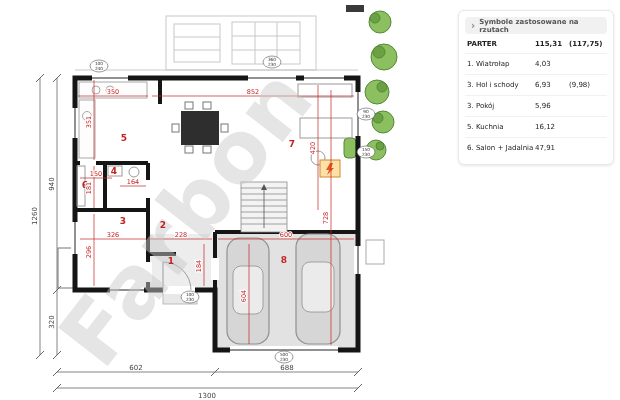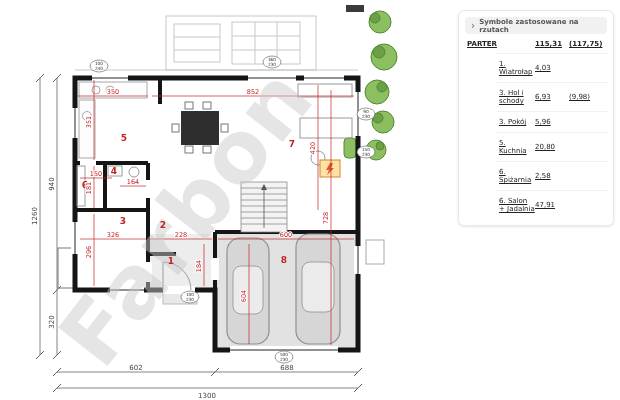--- a/index.html
+++ b/index.html
@@ -18,23 +18,23 @@
   .watermark{fill:#c9c9c9;opacity:.48;font:bold 86px "DejaVu Sans",sans-serif;
              text-anchor:middle;letter-spacing:2px;}
 
   
   .legend{position:absolute;left:458px;top:10px;width:156px;background:#fff;
           border:1px solid #e8e8e8;border-radius:6px;box-shadow:0 1px 3px rgba(0,0,0,.10);
           padding:6px;box-sizing:border-box;font-size:7px;color:#222;}
   .legend-header{background:#f1f1f1;border-radius:4px;height:17px;display:flex;
           align-items:center;gap:4px;padding:0 6px;color:#555;font-weight:600;cursor:pointer;}
   .chev{font-size:10px;line-height:1;color:#888;}
-  .lrow{display:flex;align-items:center;padding:5px 2px;text-decoration:underline;}
+  .lrow{display:flex;align-items:center;padding:5px 2px;}
   .parter{font-weight:bold;padding:6px 2px 5px;}
-  #legend-rooms .lrow{border-top:1px solid #f1f1f1;padding:6px 2px;margin-left:32px;}
+  #legend-rooms .lrow{border-top:1px solid #f1f1f1;padding:6px 2px;}
   .lname{flex:1;}
   .larea{width:34px;}
   .lalt{width:36px;color:#222;}
 </style>
 </head>
 <body>
 
 <div class="stage">
 
   <svg id="plan-svg" width="620" height="400" viewBox="0 0 620 400">
@@ -259,26 +259,21 @@
           <span class="larea">6,93</span>
           <span class="lalt">(9,98)</span>
         </div>
         <div class="lrow">
           <span class="lname">3. Pokój</span>
           <span class="larea">5,96</span>
           <span class="lalt"></span>
         </div>
         <div class="lrow">
           <span class="lname">5. Kuchnia</span>
-          <span class="larea">20,80</span>
-          <span class="lalt"></span>
-        </div>
-        <div class="lrow">
-          <span class="lname">6. Spiżarnia</span>
-          <span class="larea">2,58</span>
+          <span class="larea">16,12</span>
           <span class="lalt"></span>
         </div>
         <div class="lrow">
           <span class="lname">6. Salon + Jadalnia</span>
           <span class="larea">47,91</span>
           <span class="lalt"></span>
         </div>
       </div>
   </div>
 

